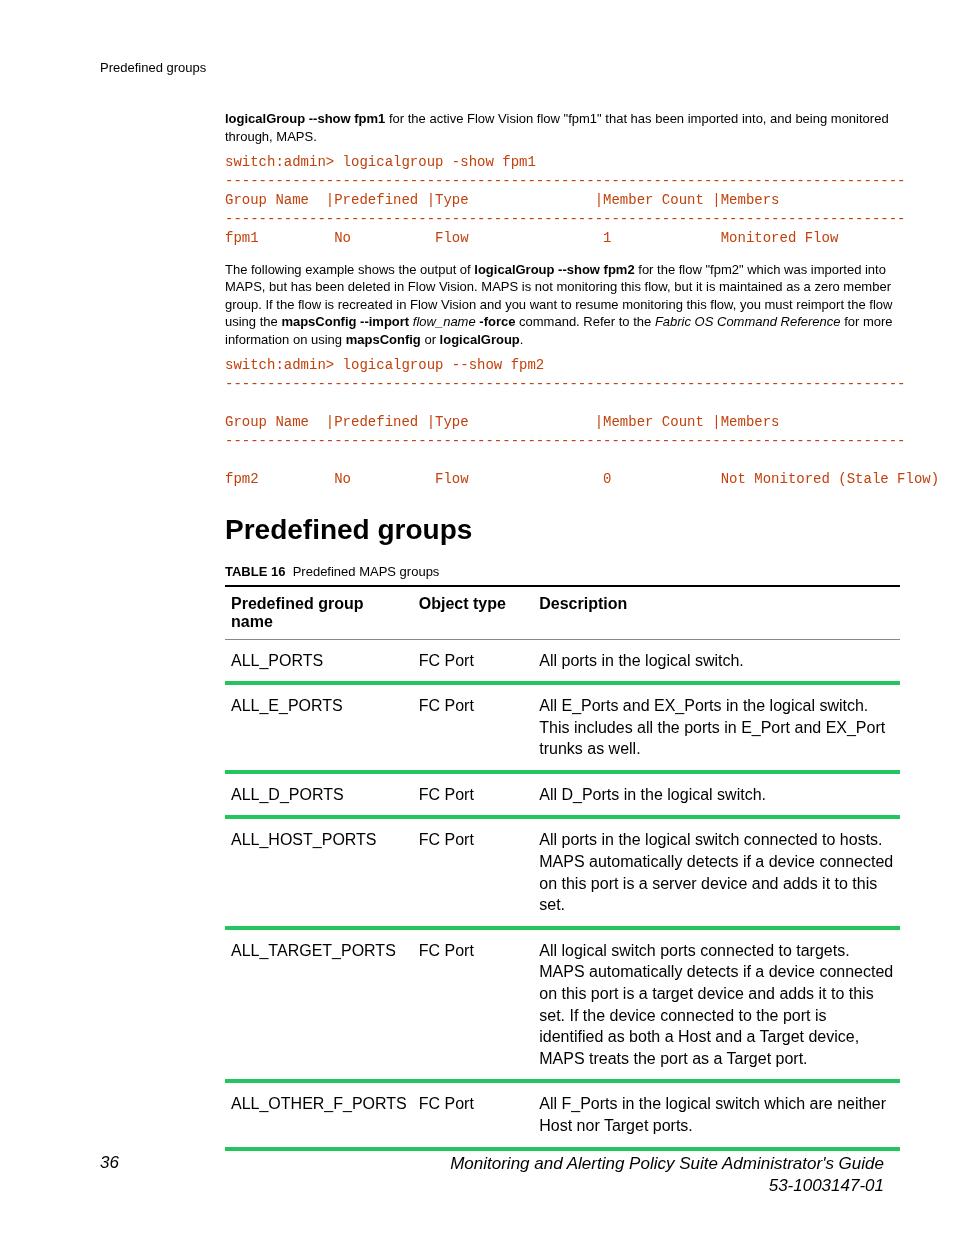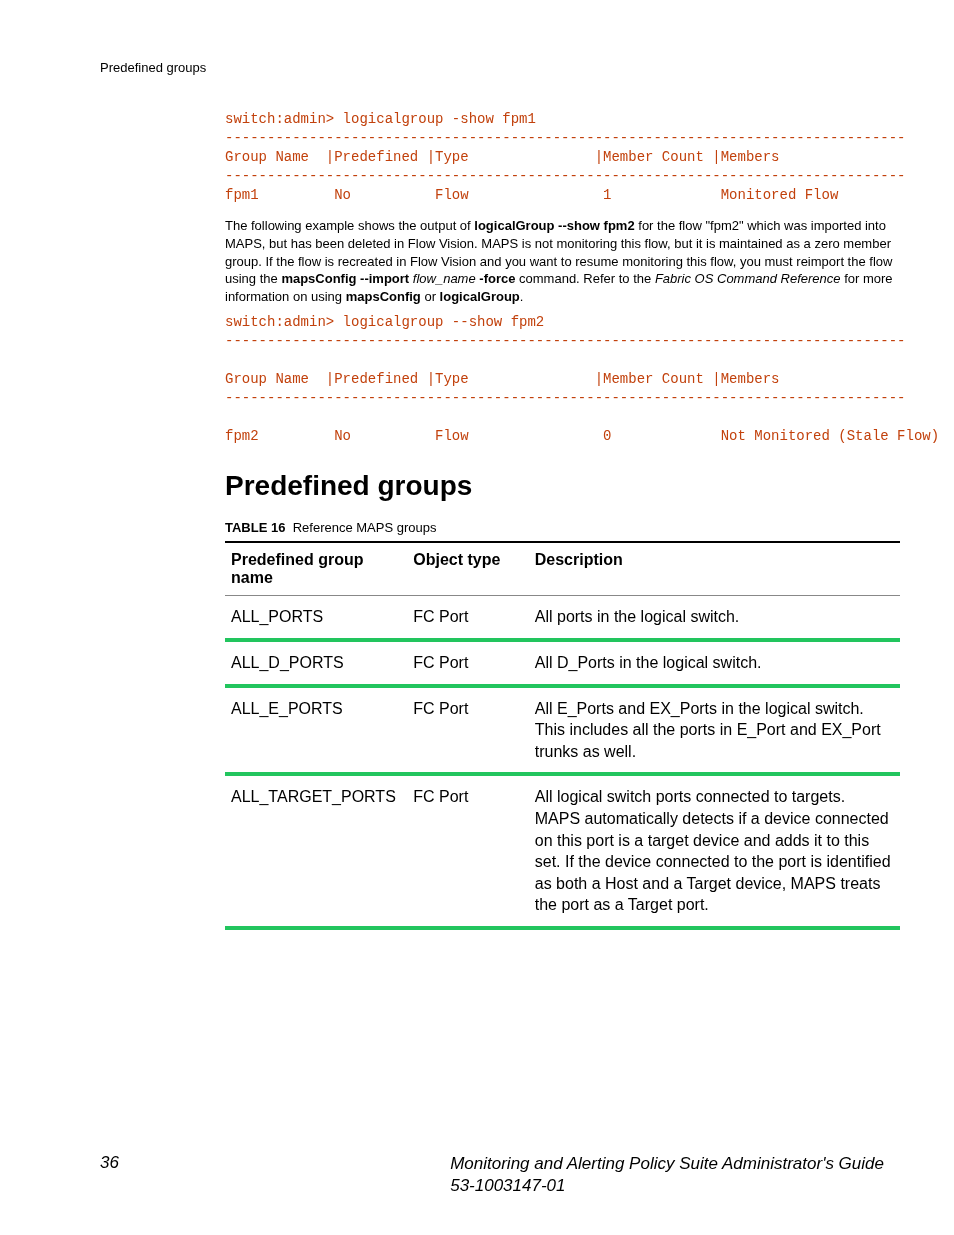--- a/index.html
+++ b/index.html
@@ -88,31 +88,35 @@
       right: 70px;
       font-size: 17px;
       font-style: italic;
     }
     .footer .page-num {
       float: left;
       font-style: italic;
     }
     .footer .guide {
       float: right;
+      text-align: right;
       line-height: 1.3;
     }
   </style>
 </head>
 <body>
 
 <div class="page">
   <div class="header-label">Predefined groups</div>
 
   <div class="content-indent">
 
+    <p class="para">
+      <span class="bold">logicalGroup --show fpm1</span><span> for the active Flow Vision flow "fpm1" that has been imported into, and being monitored through, MAPS.</span>
+    </p>
 
     <pre class="code">switch:admin&gt; logicalgroup -show fpm1
 ---------------------------------------------------------------------------------
 Group Name  |Predefined |Type               |Member Count |Members                
 ---------------------------------------------------------------------------------
 fpm1         No          Flow                1             Monitored Flow</pre>
 
     <p class="para">
       <span>The following example shows the output of </span><span class="bold">logicalGroup --show fpm2</span><span> for the flow "fpm2" which was imported into MAPS, but has been deleted in Flow Vision. MAPS is not monitoring this flow, but it is maintained as a zero member group. If the flow is recreated in Flow Vision and you want to resume monitoring this flow, you must reimport the flow using the </span><span class="bold">mapsConfig --import</span><span class="italic"> flow_name </span><span class="bold">-force</span><span> command. Refer to the </span><span class="italic">Fabric OS Command Reference</span><span> for more information on using </span><span class="bold">mapsConfig</span><span> or </span><span class="bold">logicalGroup</span><span>.</span>
     </p>
@@ -122,51 +126,61 @@
 
 Group Name  |Predefined |Type               |Member Count |Members                
 ---------------------------------------------------------------------------------
 
 fpm2         No          Flow                0             Not Monitored (Stale Flow)</pre>
 
     <h1 class="section">Predefined groups</h1>
 
 
     <div class="table-caption">
-      <span class="bold">TABLE 16</span>&nbsp;&nbsp;<span>Reference MAPS groups</span>
+      <span class="bold">TABLE 16</span>&nbsp;&nbsp;<span>Predefined MAPS groups</span>
     </div>
 
     <table class="data-table">
       <thead>
         <tr>
           <th class="col-name">Predefined group name</th>
           <th class="col-type">Object type</th>
           <th class="col-desc">Description</th>
         </tr>
       </thead>
       <tbody>
         <tr>
           <td>ALL_PORTS</td>
           <td>FC Port</td>
           <td>All ports in the logical switch.</td>
         </tr>
         <tr>
+          <td>ALL_E_PORTS</td>
+          <td>FC Port</td>
+          <td>All E_Ports and EX_Ports in the logical switch. This includes all the ports in E_Port and EX_Port trunks as well.</td>
+        </tr>
+        <tr>
           <td>ALL_D_PORTS</td>
           <td>FC Port</td>
           <td>All D_Ports in the logical switch.</td>
         </tr>
         <tr>
-          <td>ALL_E_PORTS</td>
+          <td>ALL_HOST_PORTS</td>
           <td>FC Port</td>
-          <td>All E_Ports and EX_Ports in the logical switch. This includes all the ports in E_Port and EX_Port trunks as well.</td>
+          <td>All ports in the logical switch connected to hosts. MAPS automatically detects if a device connected on this port is a server device and adds it to this set.</td>
         </tr>
         <tr>
           <td>ALL_TARGET_PORTS</td>
           <td>FC Port</td>
           <td>All logical switch ports connected to targets. MAPS automatically detects if a device connected on this port is a target device and adds it to this set. If the device connected to the port is identified as both a Host and a Target device, MAPS treats the port as a Target port.</td>
+        </tr>
+        <tr>
+          <td>ALL_OTHER_F_PORTS</td>
+          <td>FC Port</td>
+          <td>All F_Ports in the logical switch which are neither Host nor Target ports.</td>
         </tr>
       </tbody>
     </table>
 
   </div>
 
   <div class="footer">
     <div class="page-num">36</div>
     <div class="guide">
       <span>Monitoring and Alerting Policy Suite Administrator's Guide</span><br>

